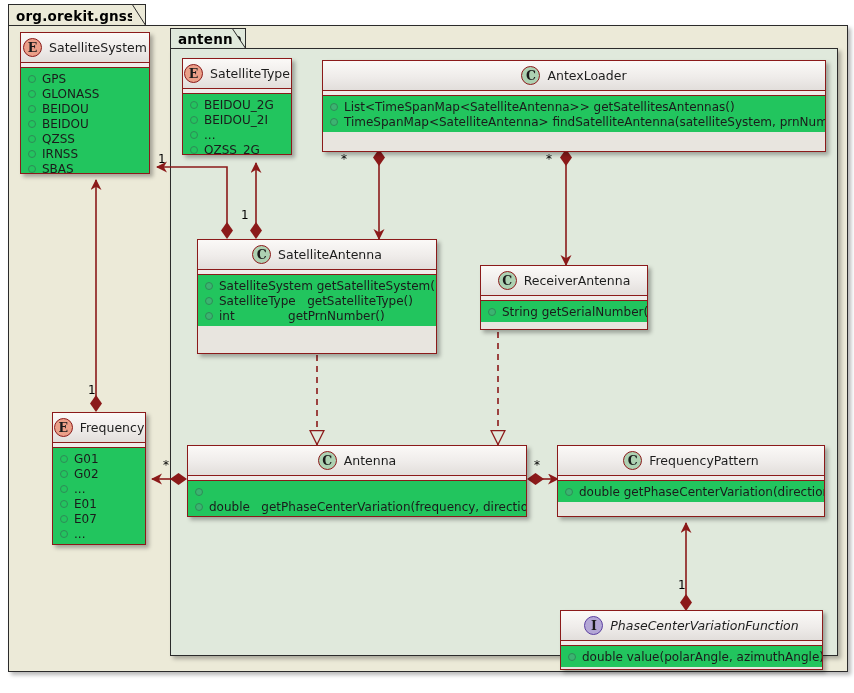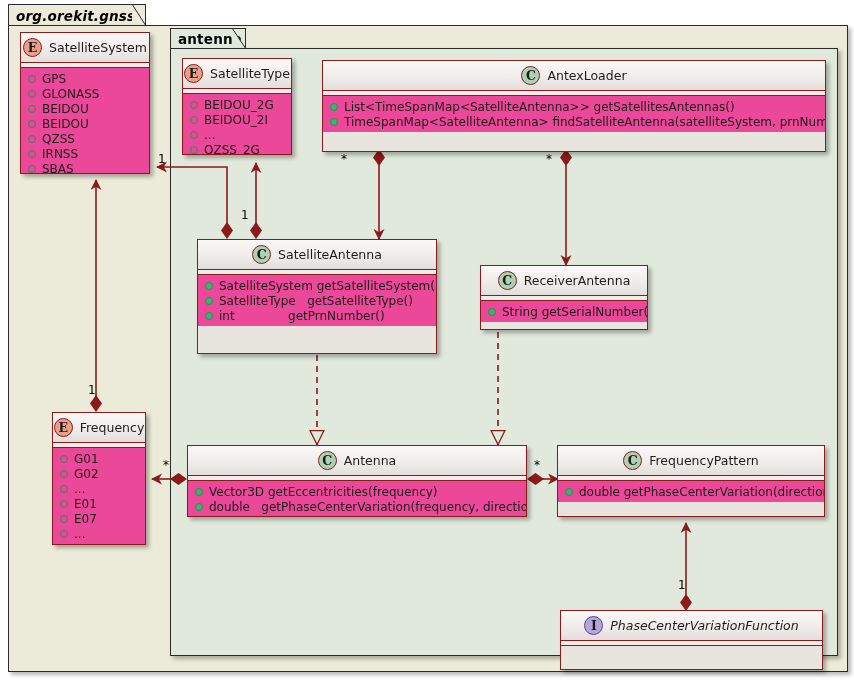--- a/index.html
+++ b/index.html
@@ -27,21 +27,21 @@
     display:flex;align-items:center;
     padding-left:7px;
     letter-spacing:.2px;
   }
   .pkg-tab .fold{
     position:absolute;right:-1px;top:-1px;bottom:-1px;width:14px;
     background:transparent;
   }
 
   
-  .pkg-outer .pkg-body,.pkg-outer .pkg-tab{background:#ecead8;font-style:italic;}
+  .pkg-outer .pkg-body,.pkg-outer .pkg-tab{background:#ecead8;}
   .pkg-inner .pkg-body,.pkg-inner .pkg-tab{background:#e0e9dc;}
 
   
   .node{
     position:absolute;box-sizing:border-box;
     border:1px solid #8b1a1a;
     background:#e8e5df;
     box-shadow:3px 3px 4px rgba(0,0,0,.30);
     overflow:hidden;
   }
@@ -55,21 +55,21 @@
     padding:0 6px;
   }
   .node .hdr .title{
     font-size:12.5px;color:#1d1d1d;white-space:nowrap;
   }
   .node.iface .hdr .title{font-style:italic;}
   .node .sep{height:4px;border-bottom:1px solid #8b1a1a;background:#efecea;}
   .node .body{
     box-sizing:border-box;
     padding:3px 0 3px 0;
-    background:#ec4899;
+    background:#22c55e;
   }
   .node .row{
     display:flex;align-items:center;gap:6px;
     padding:0 7px;
     height:15px;
     font-size:12px;color:#1b1b1b;
     white-space:pre;
   }
   
   .stereo{
@@ -274,21 +274,21 @@
 
   </div>
 
   <div class="node" style="left:187px;top:445px;width:340px;height:72px;">
     <div class="hdr">
       <span class="stereo c">C</span>
       <span class="title">Antenna</span>
     </div>
     <div class="sep"></div>
     <div class="body">
-      <div class="row"><span class="bul pub-meth"></span><span>Vector3D getEccentricities(frequency)</span></div>
+      <div class="row"><span class="bul pub-meth"></span></div>
       <div class="row"><span class="bul pub-meth"></span><span>double   getPhaseCenterVariation(frequency, direction)</span></div>
     </div>
   </div>
 
   <div class="node" style="left:557px;top:445px;width:268px;height:72px;">
     <div class="hdr">
       <span class="stereo c">C</span>
       <span class="title">FrequencyPattern</span>
     </div>
     <div class="sep"></div>
@@ -296,15 +296,18 @@
       <div class="row"><span class="bul pub-meth"></span><span>double getPhaseCenterVariation(direction)</span></div>
     </div>
   </div>
 
   <div class="node iface" style="left:560px;top:610px;width:263px;height:60px;">
     <div class="hdr">
       <span class="stereo i">I</span>
       <span class="title">PhaseCenterVariationFunction</span>
     </div>
     <div class="sep"></div>
+    <div class="body">
+      <div class="row"><span class="bul pub-meth"></span><span>double value(polarAngle, azimuthAngle)</span></div>
+    </div>
   </div>
 
 </div>
 
 </body></html>

